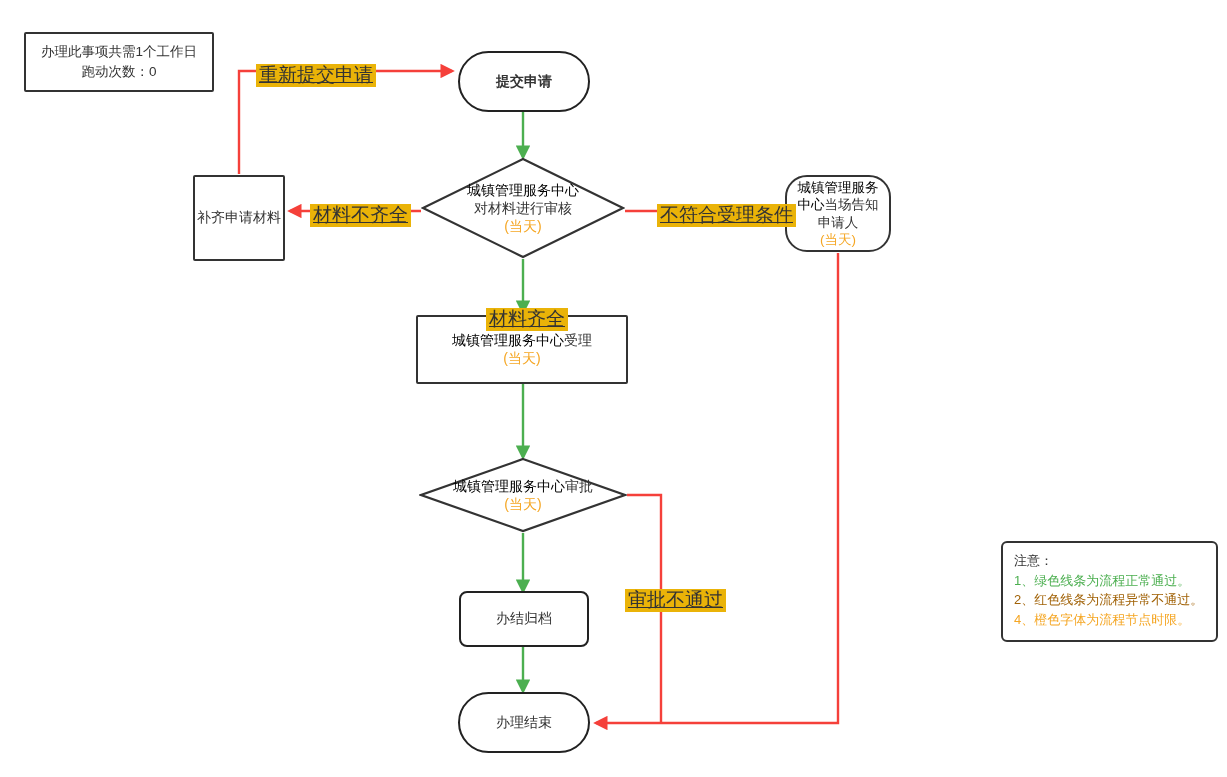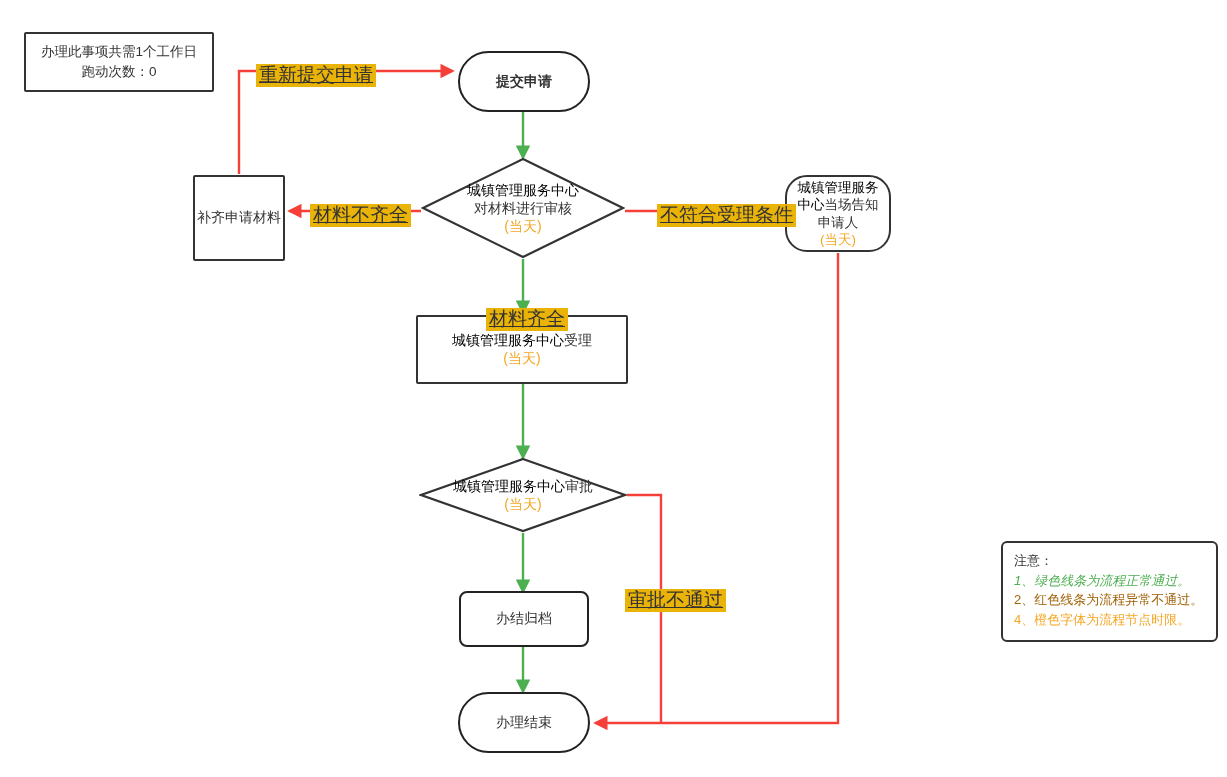--- a/index.html
+++ b/index.html
@@ -75,21 +75,21 @@
     flex-direction: column;
     text-align: center;
     font-size: 14px;
     line-height: 1.3;
     color: #333333;
   }
 
   .t-blue   { color: #000000; }
   .t-orange { color: #f5a623; }
   .t-black  { color: #333333; }
-  .t-green  { color: #4caf50; font-style: italic; }
+  .t-green  { color: #4caf50; }
   .t-red    { color: #a16207; }
 
   
   .edge-label {
     position: absolute;
     font-size: 19px;
     color: #333333;
     background: #eab308;
     padding: 0 3px;
     white-space: nowrap;

